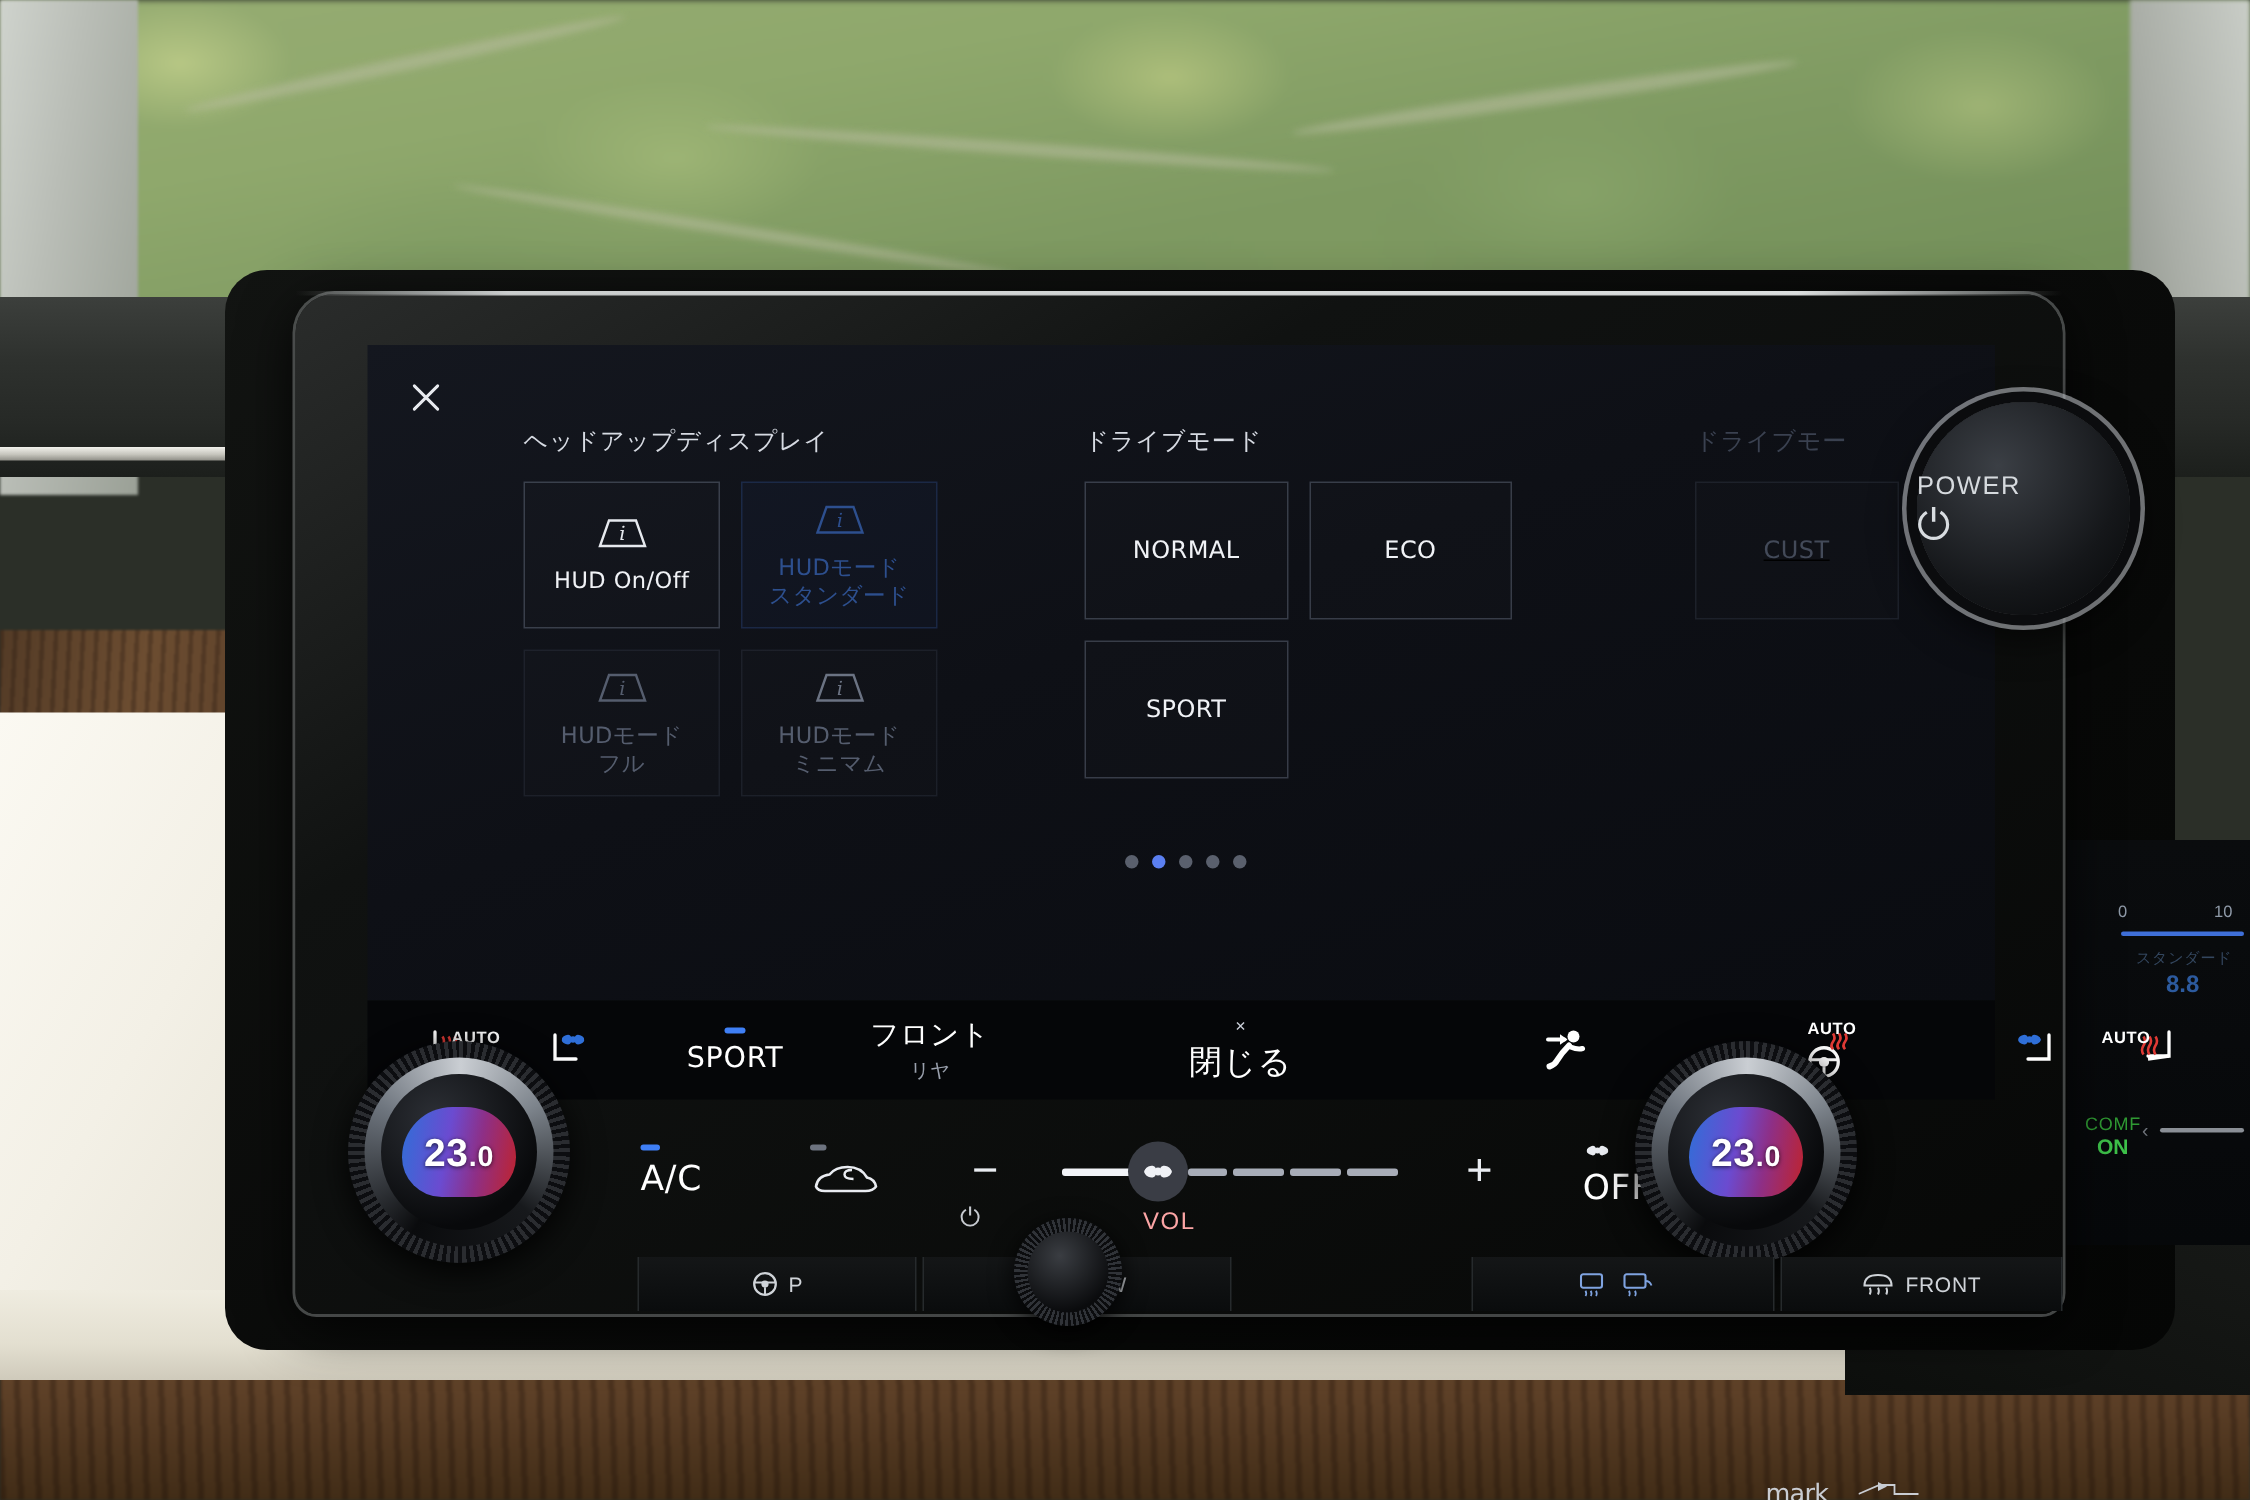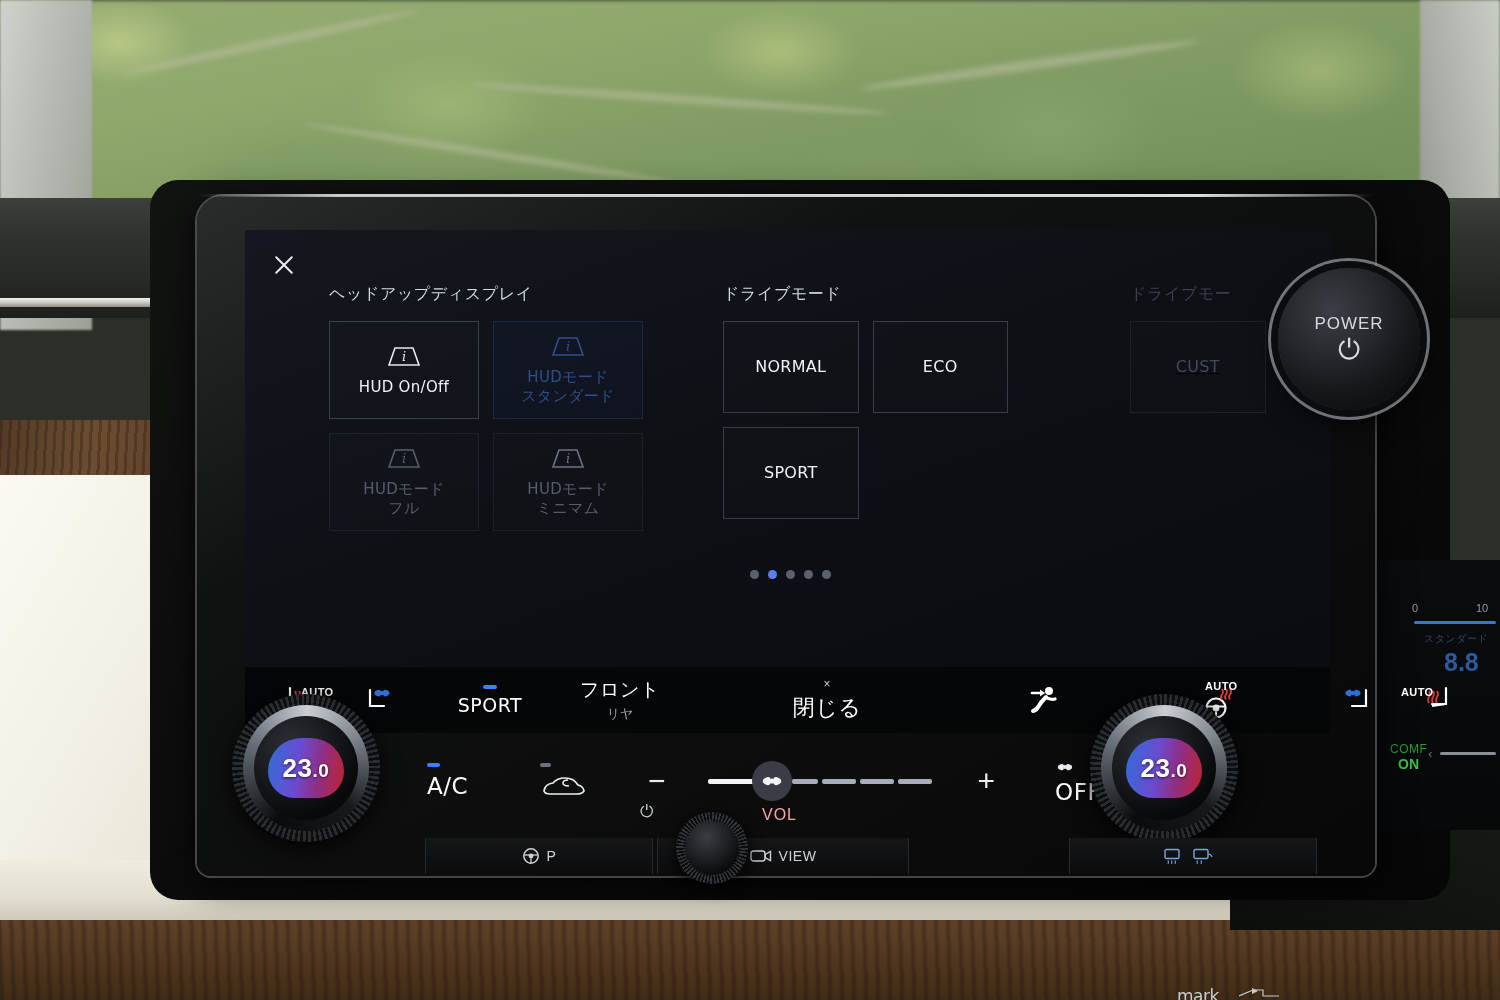--- a/index.html
+++ b/index.html
@@ -86,21 +86,21 @@
   
   .cluster {
     position:absolute; left:1378px; top:560px; width:122px; height:270px;
     background:linear-gradient(180deg,#0a0c0e 0%,#06080a 100%);
     overflow:hidden;
   }
   .cl-scale { position:absolute; left:34px; top:42px; font-size:11px; color:#8f9aa8; letter-spacing:1px;}
   .cl-scale2 { position:absolute; left:98px; top:42px; font-size:11px; color:#8f9aa8;}
   .cl-bar { position:absolute; left:36px; top:61px; width:82px; height:3px; background:#3f6fd8; border-radius:2px;}
   .cl-reset { position:absolute; left:46px; top:72px; font-size:10px; color:#33465e; letter-spacing:.5px;}
-  .cl-num { position:absolute; left:66px; top:88px; font-size:25px; color:#2c5a9e; font-weight:600;}
+  .cl-num { position:absolute; left:66px; top:88px; font-size:16px; color:#2c5a9e; font-weight:600;}
   .cl-comf { position:absolute; left:12px; top:182px; font-size:12px; color:#2f9a33; letter-spacing:.5px;}
   .cl-comf2 { position:absolute; left:20px; top:196px; font-size:14px; color:#3ec14a; font-weight:700;}
   .cl-line { position:absolute; left:62px; top:192px; width:56px; height:3px; background:#8a8f96; border-radius:2px;}
   .cl-arrow { position:absolute; left:50px; top:186px; font-size:13px; color:#6e737a;}
 
   
   #bezel {
     position:absolute; left:197px; top:196px; width:1178px; height:680px;
     background:linear-gradient(150deg,#2a2c2b 0%,#101211 30%,#070807 100%);
     border-radius:26px 26px 14px 14px;
@@ -141,21 +141,21 @@
   .tile {
     border:1px solid rgba(150,162,185,.30);
     background:rgba(255,255,255,.012);
     display:flex; flex-direction:column; align-items:center; justify-content:center;
     cursor:pointer; position:relative;
   }
   .tile-lbl { font-size:16px; color:#f0f2f6; letter-spacing:.3px; line-height:1.25; text-align:center;
               font-family:"DejaVu Sans",sans-serif; }
 
   
-  #hudPanel { left:84px; width:314px; }
+  #hudPanel { left:104px; width:276px; }
   #hudPanel .tile { height:98px; }
   #hudPanel .tile-lbl { font-size:15px; }
   .hudicon { margin-bottom:6px; }
   .tile.off { border-color:rgba(92,104,128,.16); }
   .tile.off .tile-lbl { color:#555d6e; }
   .tile.offblue { border-color:rgba(48,78,140,.34); background:rgba(26,44,82,.14); }
   .tile.offblue .tile-lbl { color:#2d4f8e; }
 
   
   #drivePanel { left:478px; width:285px; }
@@ -265,21 +265,21 @@
     background:radial-gradient(circle at 40% 30%,#3a3d42,#0a0b0d 75%);
   }
   .vol-lbl { position:absolute; left:762px; top:806px; color:#fca5a5; font-size:16px; letter-spacing:1px;}
   .pwr-ico { position:absolute; left:640px; top:802px; color:#c6cad0; font-size:17px;}
 
   
   .powerbtn {
     position:absolute; left:1278px; top:268px; width:142px; height:142px; border-radius:50%;
     background:radial-gradient(circle at 38% 30%, #3b3f45 0%, #15171a 62%, #050607 100%);
     box-shadow:0 0 0 7px #0b0c0e, 0 0 0 10px rgba(198,203,208,.55), 0 10px 30px rgba(0,0,0,.9);
-    display:flex; flex-direction:column; align-items:center; justify-content:center;
+    display:flex; flex-direction:column; align-items:flex-start; justify-content:center;
     cursor:pointer;
   }
   .pw-txt { font-size:17px; color:#d6dade; letter-spacing:1px; font-weight:500; }
   .pw-sym { font-size:28px; color:#d8dce0; margin-top:2px; line-height:1; }
 
   
   .vent-strip {
     position:absolute; left:1254px; top:420px; width:56px; height:400px;
     background:linear-gradient(90deg,#1e2124 0%,#0a0b0c 50%,#16181a 100%);
     border-radius:6px; filter:blur(.6px);
@@ -616,20 +616,27 @@
       <path d="M4 12.5 q1 2 0 3.5 M7.5 12.5 q1 2 0 3.5 M11 12.5 q1 2 0 3.5" stroke="#7fa3e0" stroke-width="1.2" fill="none"></path>
     </svg>
     <svg width="22" height="17" viewBox="0 0 22 17">
       <rect x="1" y="1.5" width="14" height="9" rx="1.5" fill="none" stroke="#7fa3e0" stroke-width="1.4"></rect>
       <path d="M4 12.5 q1 2 0 3.5 M8 12.5 q1 2 0 3.5" stroke="#7fa3e0" stroke-width="1.2" fill="none"></path>
       <path d="M15 6 q3 0 4 3" stroke="#7fa3e0" stroke-width="1.2" fill="none"></path>
     </svg>
     <span></span>
   </div>
 
+  <div class="hbtn" style="width:230px;margin-left:4px;">
+    <svg width="22" height="18" viewBox="0 0 22 18">
+      <path d="M2 10 q0 -7 9 -7 q9 0 9 7 Z" fill="none" stroke="#cfd3d8" stroke-width="1.4"></path>
+      <path d="M5.5 11.5 q1.2 2.2 0 4.5 M11 11.5 q1.2 2.2 0 4.5 M16.5 11.5 q1.2 2.2 0 4.5" stroke="#cfd3d8" stroke-width="1.3" fill="none"></path>
+    </svg>
+    <span>FRONT</span>
+  </div>
 </div>
 
 <div class="pwr-ico">⏻</div>
 <div class="volknob"></div>
 <div class="vol-lbl">VOL</div>
 
 <div class="powerbtn">
   <span class="pw-txt">POWER</span>
   <span class="pw-sym">⏻</span>
 </div>

